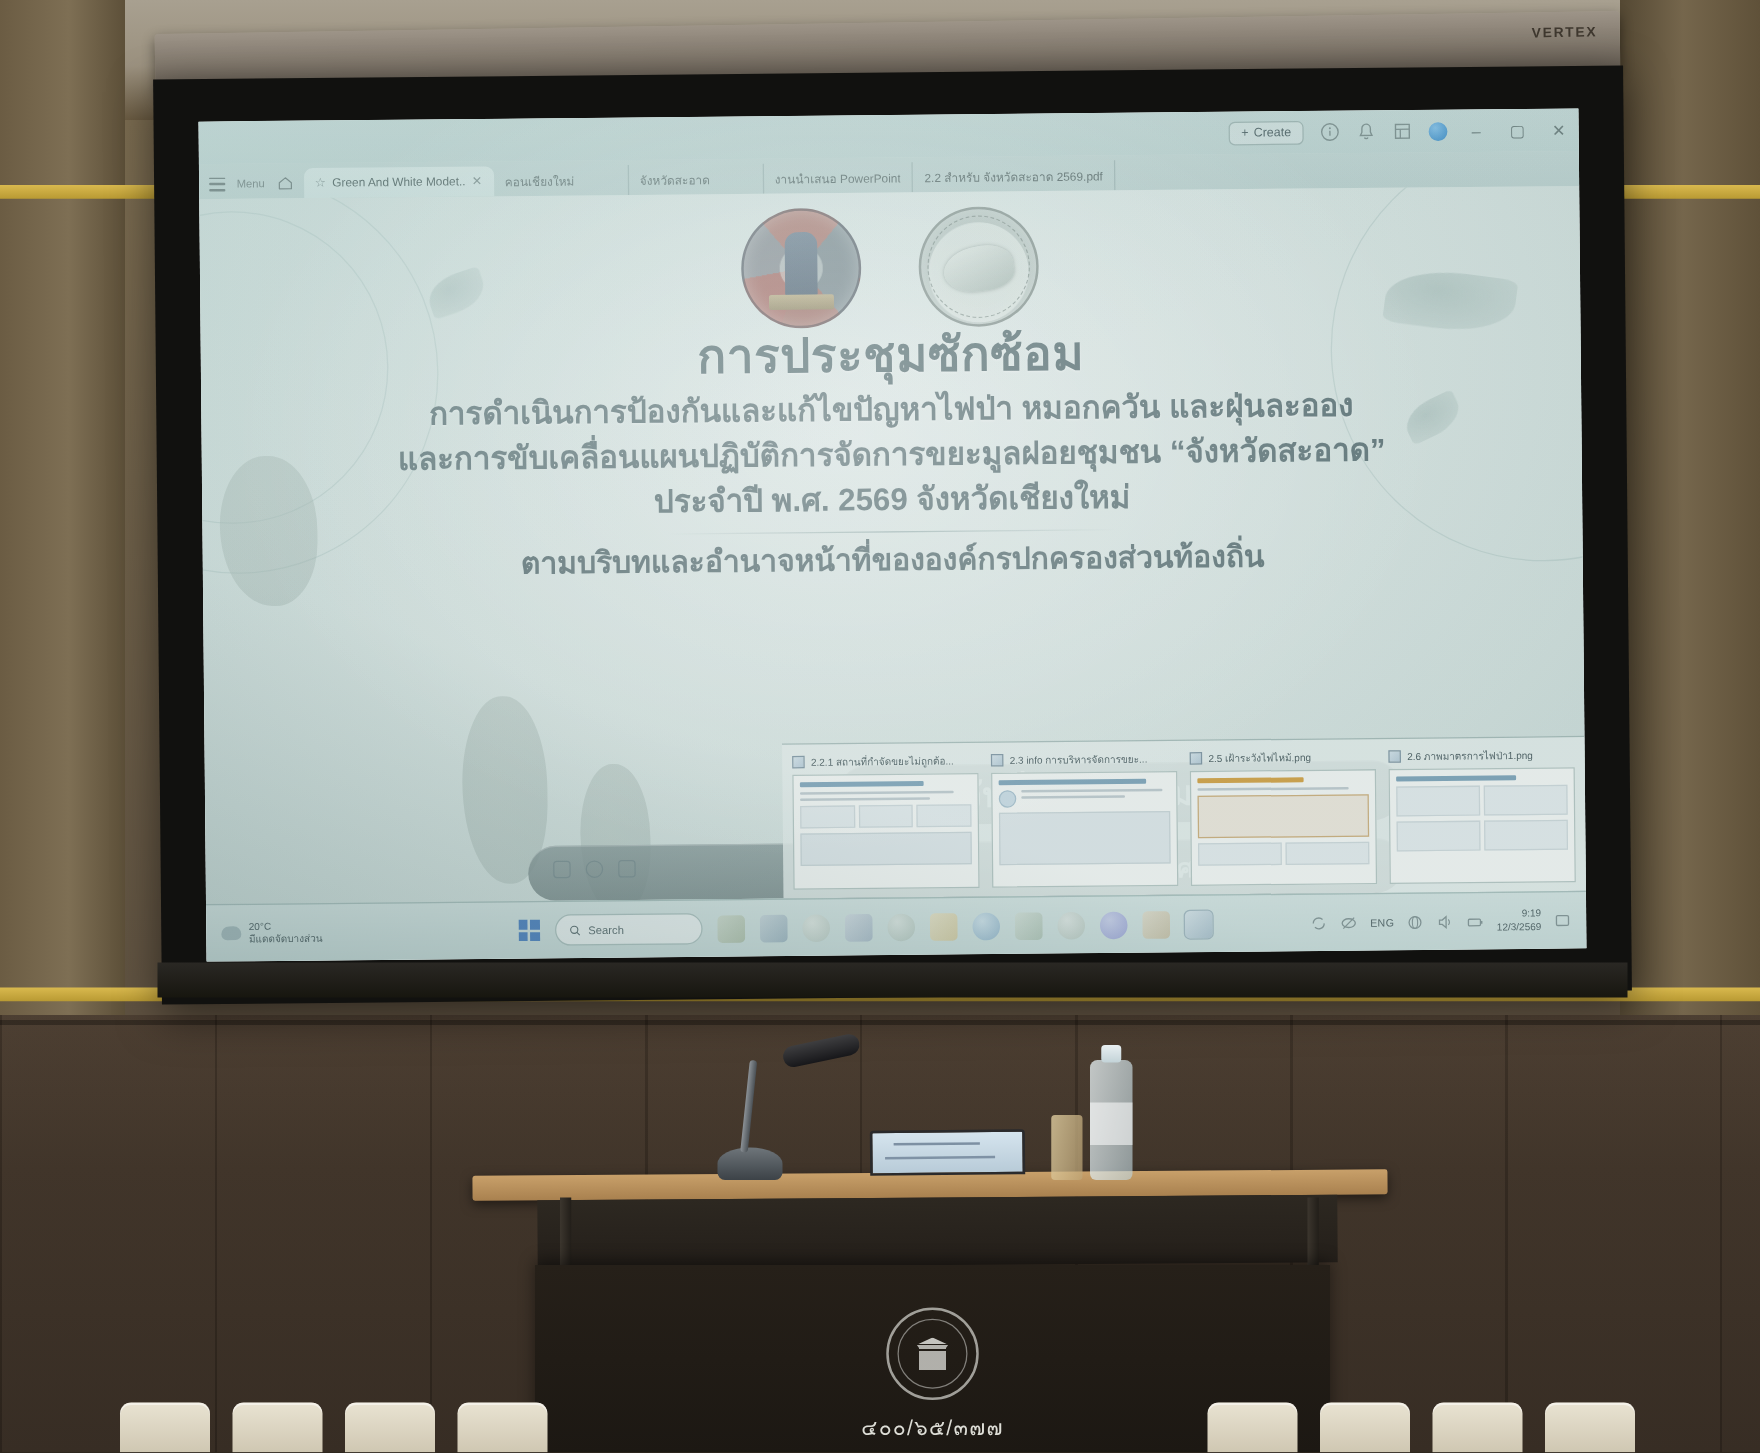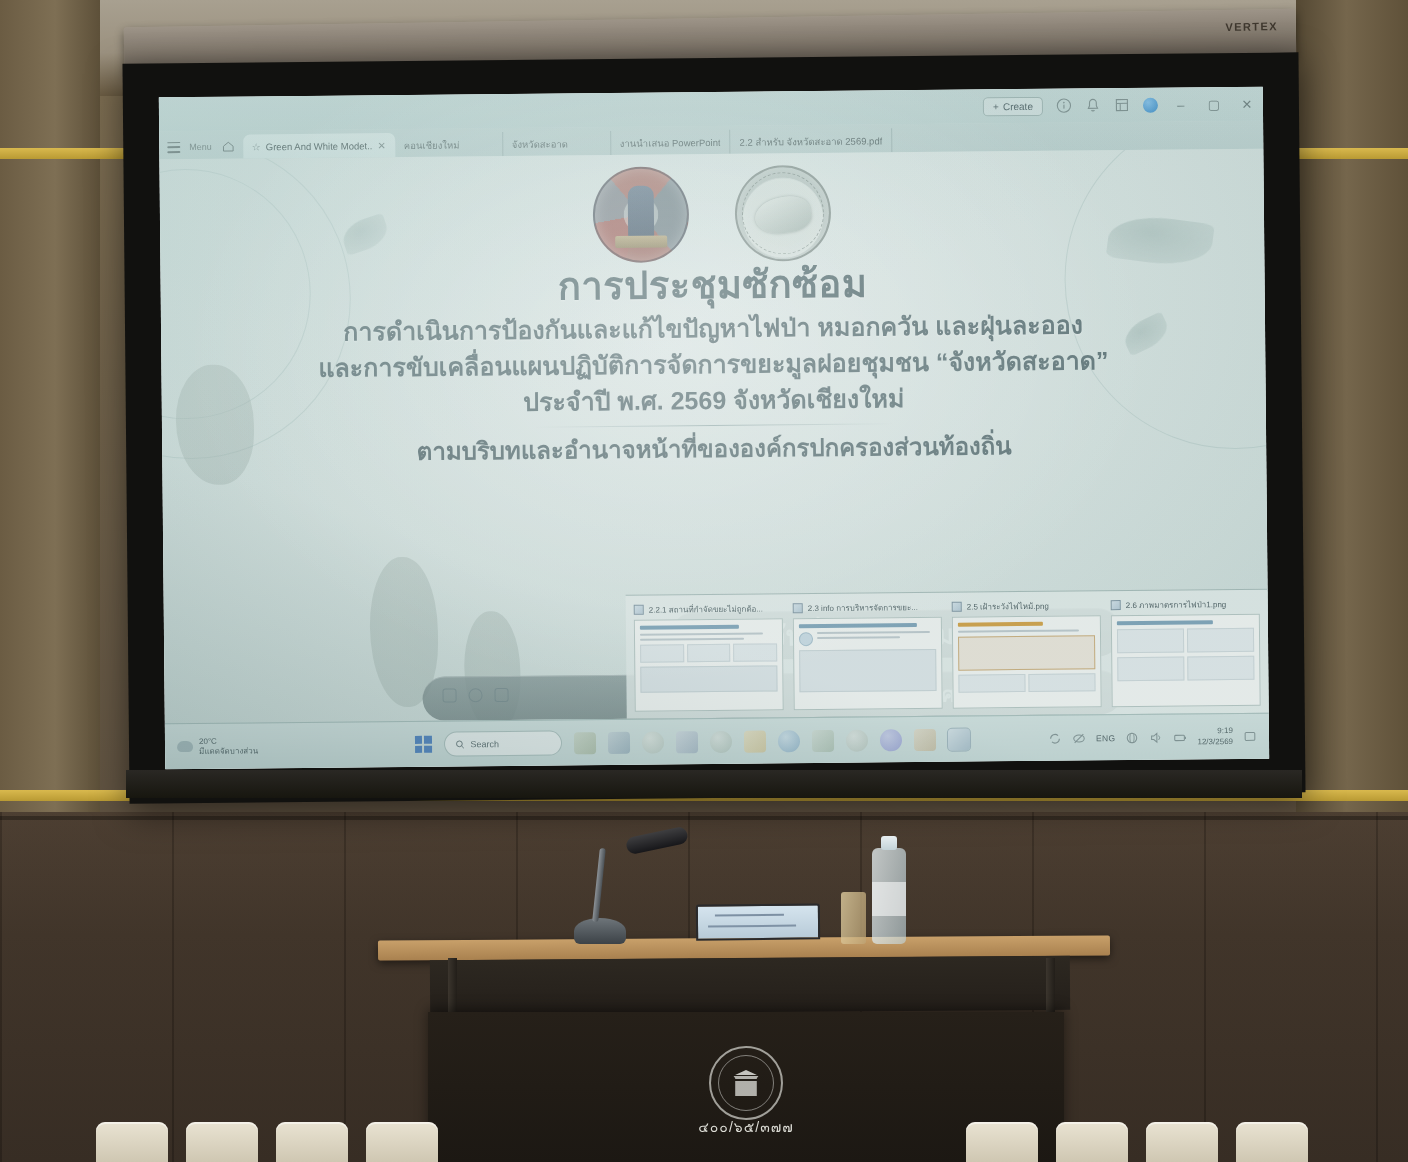--- a/index.html
+++ b/index.html
@@ -338,22 +338,22 @@
   }
   .pagoda {
     width:30px; height:26px;
     background:
       linear-gradient(180deg, rgba(225,225,220,.85) 0 5px, rgba(0,0,0,0) 5px),
       linear-gradient(180deg, rgba(0,0,0,0) 0 6px, rgba(215,215,210,.8) 6px 9px, rgba(0,0,0,0) 9px),
       linear-gradient(180deg, rgba(0,0,0,0) 0 11px, rgba(225,225,220,.75) 11px 26px);
     clip-path: polygon(50% 0%, 92% 22%, 86% 32%, 86% 100%, 14% 100%, 14% 32%, 8% 22%);
   }
   #podium-number {
-    position:absolute; left:50%; top:104px; transform:translateX(-50%);
-    font-size:14px; color:#ddddd6; letter-spacing:1px; white-space:nowrap;
+    position:absolute; left:50%; top:116px; transform:translateX(-50%);
+    font-size:17px; color:#ddddd6; letter-spacing:1px; white-space:nowrap;
   }
   #mic-base {
     position:absolute; left:574px; top:918px; width:52px; height:26px;
     background: linear-gradient(180deg,#6e757a,#3c4247);
     border-radius:50% 50% 6px 6px;
   }
   #mic-arm {
     position:absolute; left:596px; top:848px; width:6px; height:74px;
     background: linear-gradient(90deg,#8c9297,#4a5055);
     border-radius:3px;

